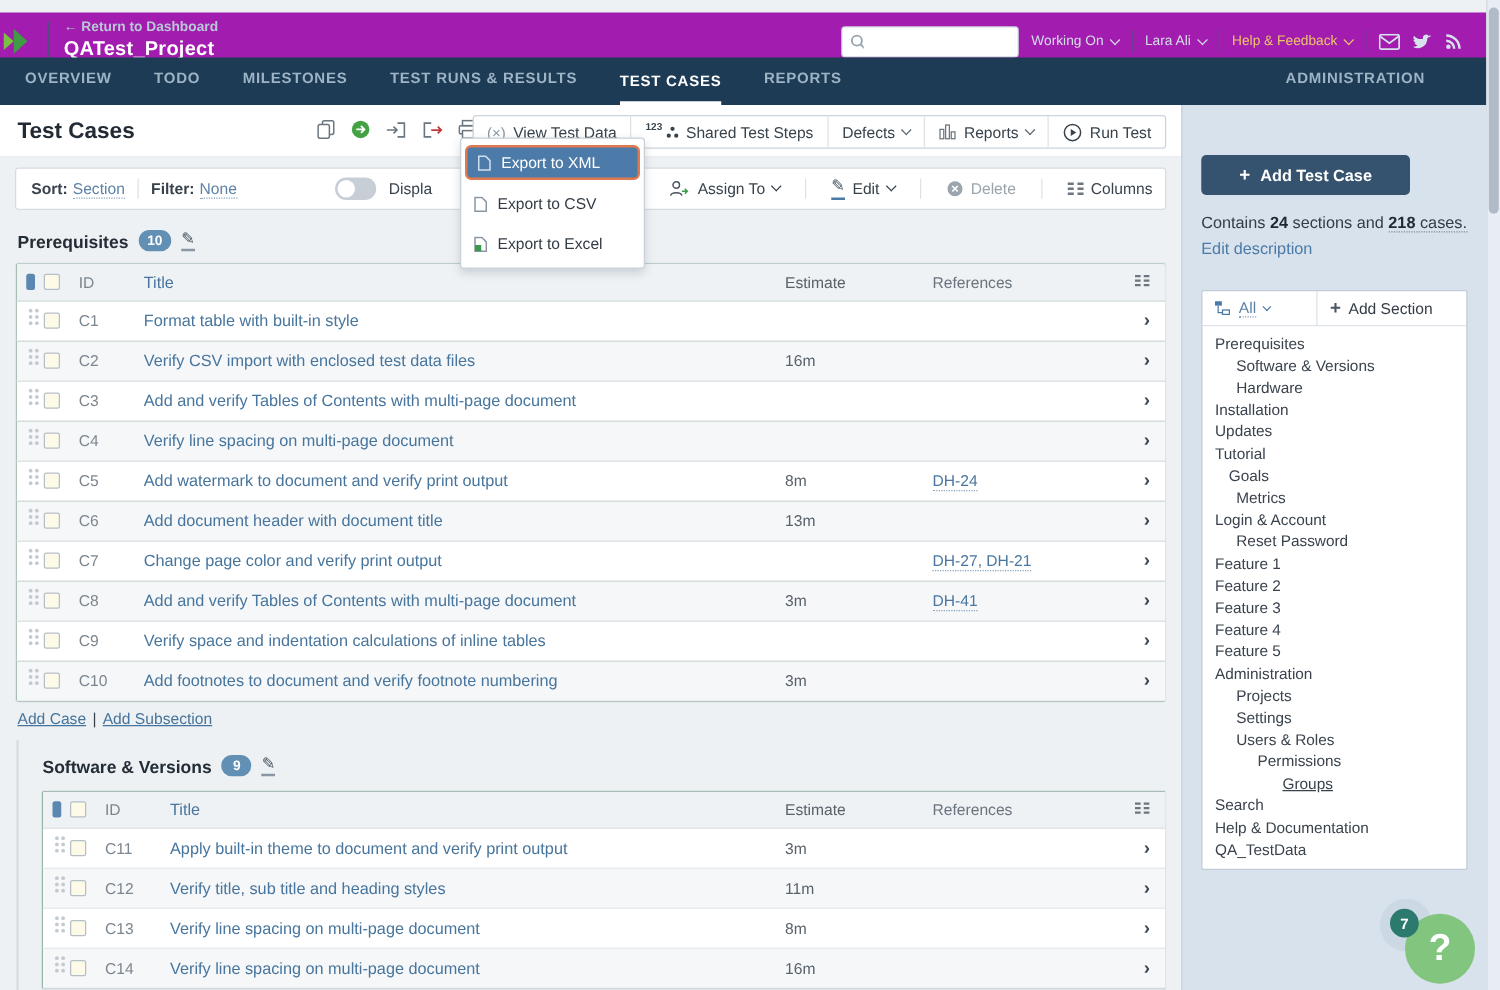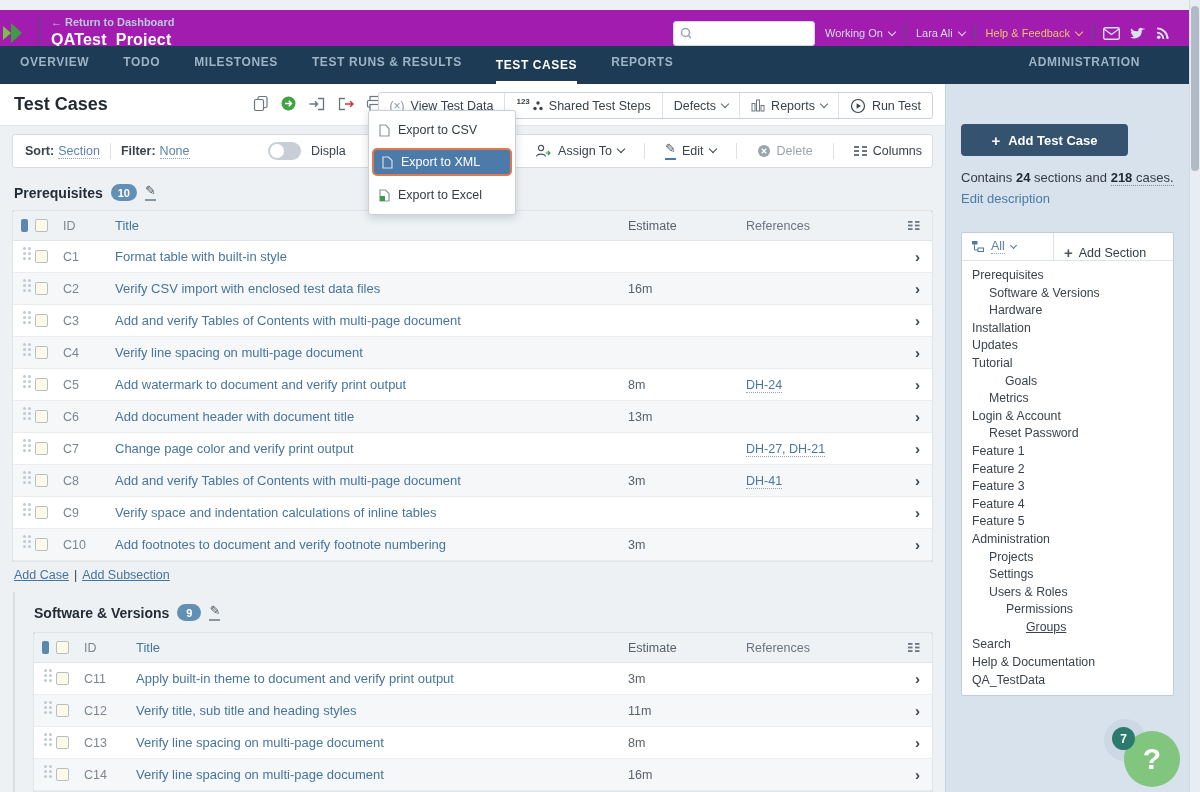--- a/index.html
+++ b/index.html
@@ -109,21 +109,21 @@
   .atc-btn { position:absolute; left:15px; top:40px; width:167px; height:32px; background:#35536f;
              border-radius:4px; color:#fff; font-size:13px; font-weight:bold; display:flex;
              align-items:center; justify-content:center; gap:8px; }
   .atc-btn .plus { color:#fff; }
   .contains { position:absolute; left:15px; top:86px; font-size:13px; color:#333c45; width:230px; }
   .contains b { color:#1f2933; }
   .contains .dotted { border-bottom:1px dotted #7e8c98; }
   .edit-desc { position:absolute; left:15px; top:107px; font-size:13px; color:#4a7aa6; }
   .tree-panel { position:absolute; left:15px; top:148px; width:213px; background:#fff;
                 border:1px solid #c3ccd6; border-radius:2px; }
-  .tree-head { display:flex; align-items:flex-end; height:28px; border-bottom:1px solid #dde3e9; font-size:12.5px; }
+  .tree-head { display:flex; align-items:center; height:28px; border-bottom:1px solid #dde3e9; font-size:12.5px; }
   .tree-filter { display:flex; align-items:center; gap:6px; padding:0 9px; width:92px; height:100%;
                  border-right:1px solid #dde3e9; color:#4a7aa6; }
   .tree-add { display:flex; align-items:center; gap:6px; padding:0 10px; color:#333c45; }
   .tree-list { padding:6px 0 6px 0; }
   .tree-item { font-size:12.3px; color:#3a434d; line-height:17.6px; white-space:nowrap; overflow:hidden; }
 
   
   .halo { position:absolute; left:1104px; top:719px; width:42px; height:42px; border-radius:50%;
           background:#ccd8e3; z-index:48; }
   .help-bubble { position:absolute; left:1124px; top:731px; width:56px; height:56px; border-radius:50%;
@@ -583,31 +583,31 @@
           <span class="cell-title">Verify line spacing on multi-page document</span>
           <span class="cell-est">16m</span>
           <span class="cell-ref"><span class="refs"></span></span>
           <span class="cell-chev">›</span>
         </div>
       </div>
   </div>
 </div>
 
 <div class="export-menu">
+  <div class="menu-item hl">
+    <svg width="11" height="13">
+        <path d="M1 1h5.5L10 4.5V12H1z" fill="none" stroke="#cfe0ee" stroke-width="1.2"></path>
+      </svg>
+    <span>Export to XML</span>
+  </div>
   <div class="menu-item">
     <svg width="11" height="13">
         <path d="M1 1h5.5L10 4.5V12H1z" fill="none" stroke="#8a97a2" stroke-width="1.2"></path>
       </svg>
     <span>Export to CSV</span>
-  </div>
-  <div class="menu-item hl">
-    <svg width="11" height="13">
-        <path d="M1 1h5.5L10 4.5V12H1z" fill="none" stroke="#cfe0ee" stroke-width="1.2"></path>
-      </svg>
-    <span>Export to XML</span>
   </div>
   <div class="menu-item">
     <svg width="11" height="13">
         <path d="M1 1h5.5L10 4.5V12H1z" fill="none" stroke="#8a97a2" stroke-width="1.2"></path>
         <path d="M1 7h5v5H1z" fill="#3a9a4e"></path>
       </svg>
     <span>Export to Excel</span>
   </div>
 </div>
 
@@ -647,21 +647,21 @@
         <div class="tree-item" style="padding-left: 27px;">Software &amp; Versions</div>
 
         <div class="tree-item" style="padding-left: 27px;">Hardware</div>
 
         <div class="tree-item" style="padding-left: 10px;">Installation</div>
 
         <div class="tree-item" style="padding-left: 10px;">Updates</div>
 
         <div class="tree-item" style="padding-left: 10px;">Tutorial</div>
 
-        <div class="tree-item" style="padding-left: 43px;">Goals</div>
+        <div class="tree-item" style="padding-left: 21px;">Goals</div>
 
         <div class="tree-item" style="padding-left: 27px;">Metrics</div>
 
         <div class="tree-item" style="padding-left: 10px;">Login &amp; Account</div>
 
         <div class="tree-item" style="padding-left: 27px;">Reset Password</div>
 
         <div class="tree-item" style="padding-left: 10px;">Feature 1</div>
 
         <div class="tree-item" style="padding-left: 10px;">Feature 2</div>

